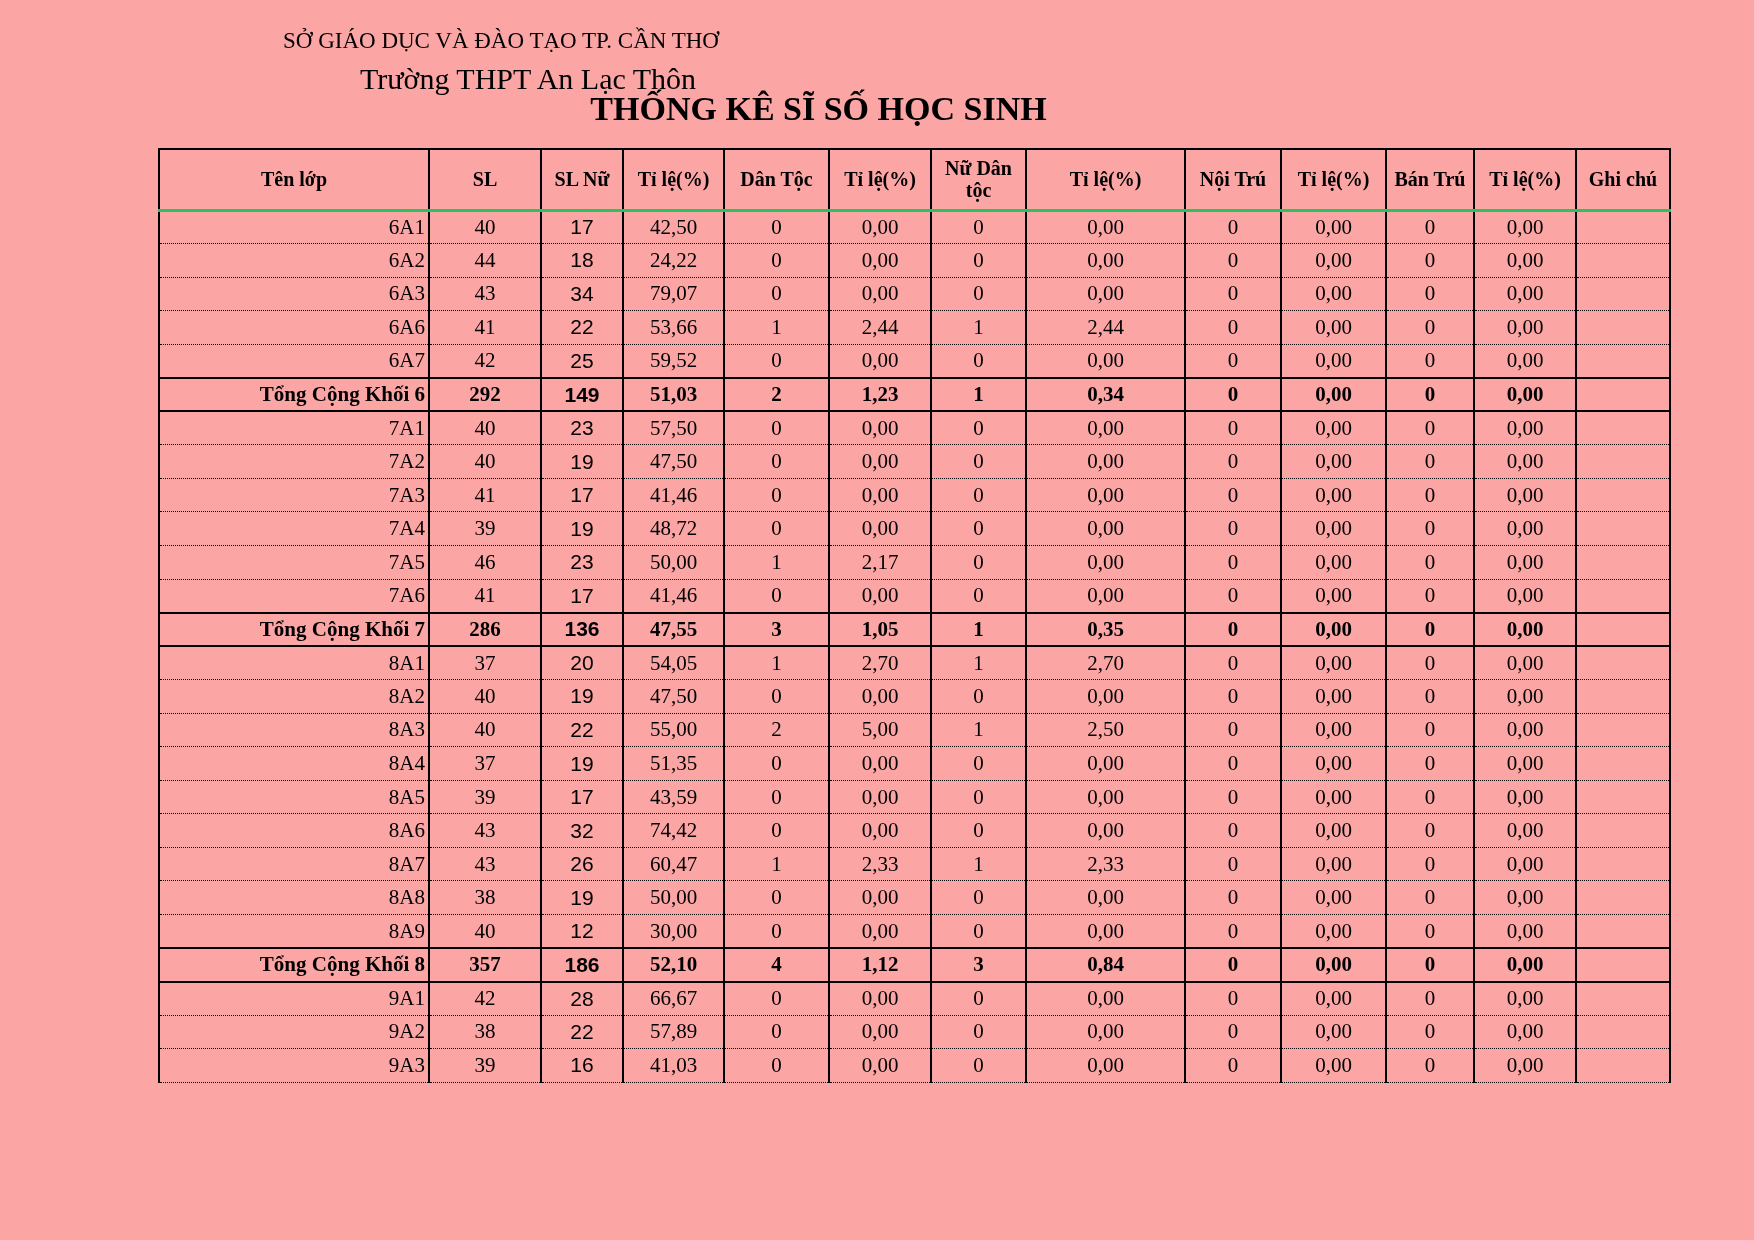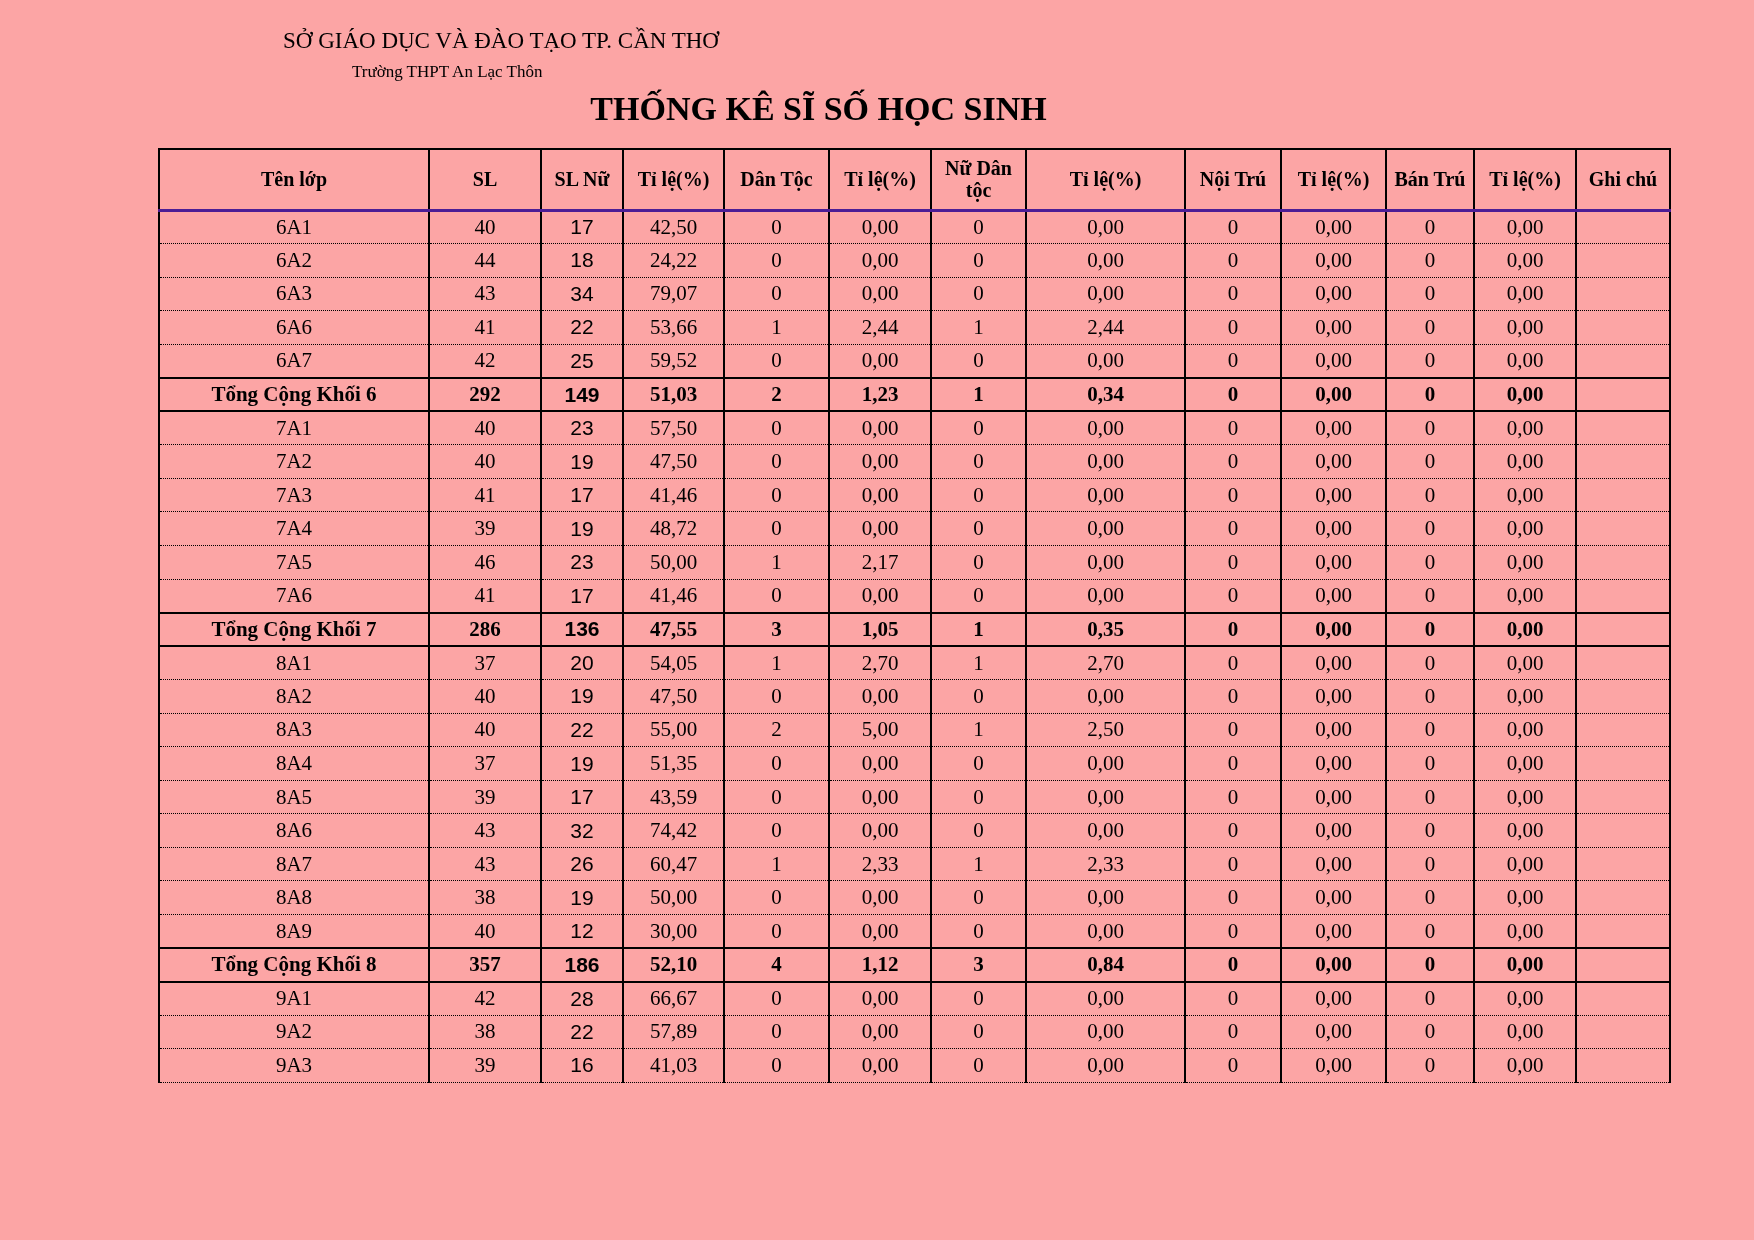--- a/index.html
+++ b/index.html
@@ -14,23 +14,23 @@
   }
   .org-line {
     position: absolute;
     left: 283px;
     top: 28px;
     font-size: 23px;
     white-space: nowrap;
   }
   .school-line {
     position: absolute;
-    left: 352px;
+    left: 360px;
     top: 62px;
-    font-size: 17px;
+    font-size: 30px;
     white-space: nowrap;
   }
   .doc-title {
     position: absolute;
     left: 158px;
     top: 90px;
     width: 1511px;
     text-align: center;
     transform: translateX(-95px);
     font-size: 34px;
@@ -54,30 +54,30 @@
     padding: 0 3px;
     overflow: hidden;
   }
   thead tr { height: 61px; }
   thead th {
     font-size: 20px;
     font-weight: bold;
     text-align: center;
     vertical-align: middle;
     line-height: 1.1;
-    border-bottom: 3px solid #4c1d95;
+    border-bottom: 3px solid #22c55e;
   }
   tbody tr { height: 33.55px; }
   tbody td {
     font-size: 21px;
     text-align: center;
     vertical-align: middle;
   }
   tbody td:first-child {
-    text-align: center;
+    text-align: right;
   }
   
   tbody td:nth-child(3) {
     font-family: "Liberation Sans", sans-serif;
     font-size: 21px;
   }
   tbody tr.data td {
     border-top: 1px dotted #000;
     border-bottom: 1px dotted #000;
   }

